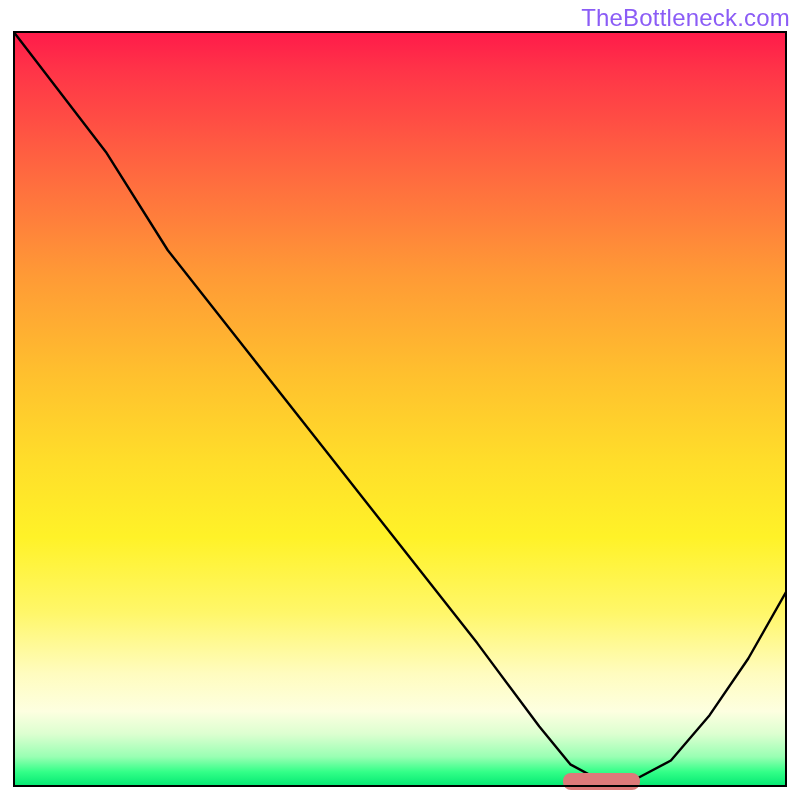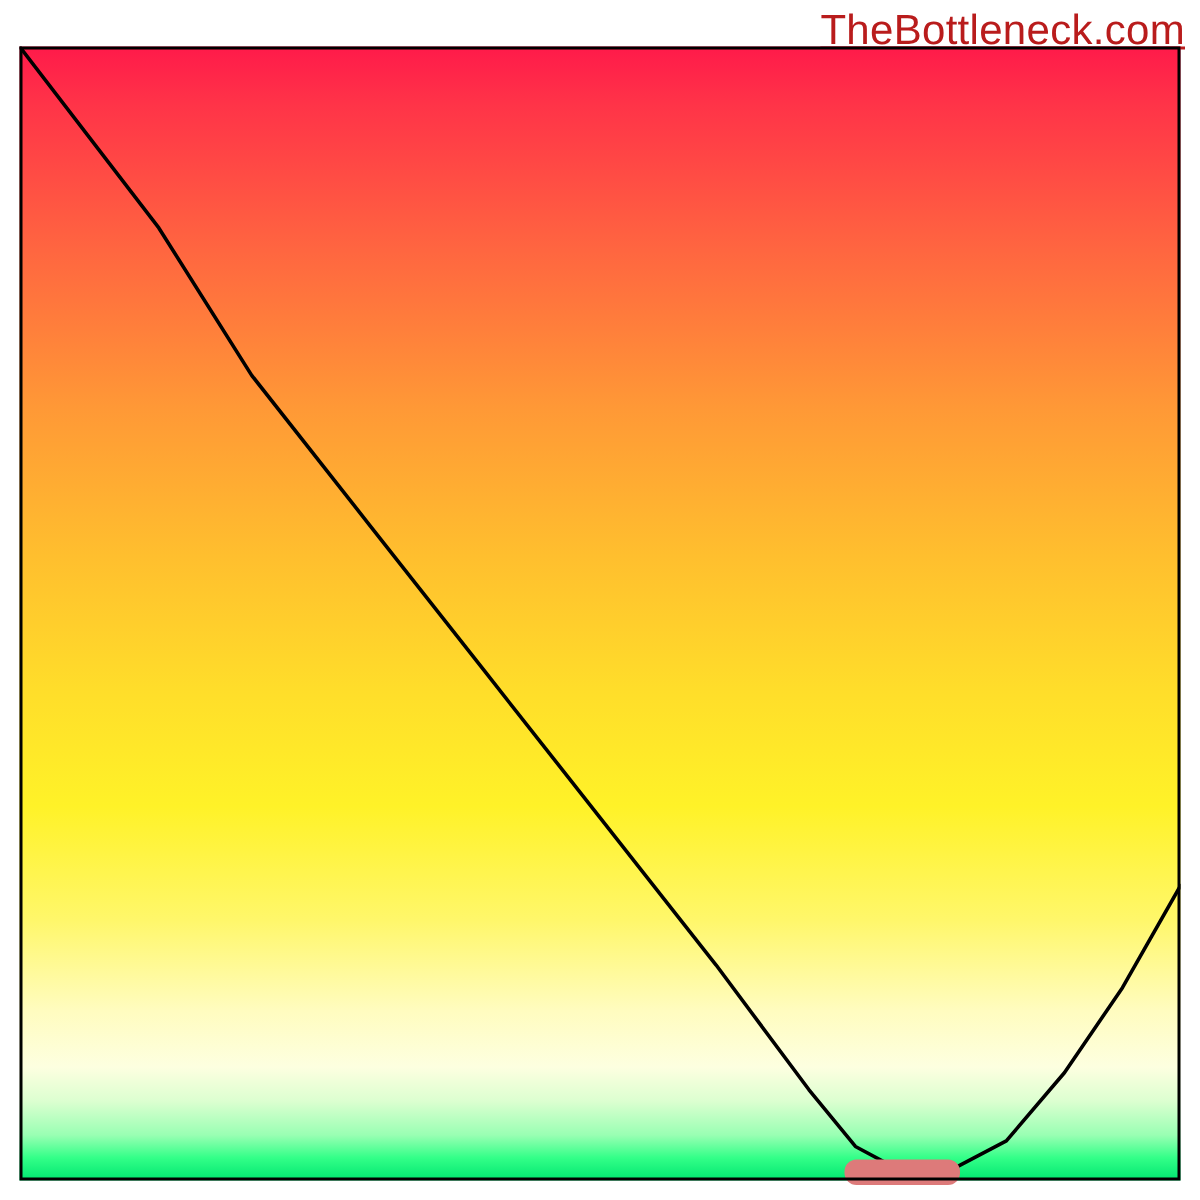--- a/index.html
+++ b/index.html
@@ -8,25 +8,24 @@
     width: 800px;
     height: 800px;
     background: #ffffff;
     position: relative;
     font-family: Arial, Helvetica, sans-serif;
   }
   .watermark {
     position: absolute;
     top: 4px;
     right: 10px;
-    font-size: 28px;
-    color: #b91c1c;
+    font-size: 24px;
+    color: #8b5cf6;
     font-weight: 400;
     letter-spacing: 0.2px;
-    text-decoration: underline;
   }
   .plot-area {
     position: absolute;
     left: 13px;
     top: 31px;
     width: 774px;
     height: 756px;
   }
   .plot-bg {
     position: absolute;

